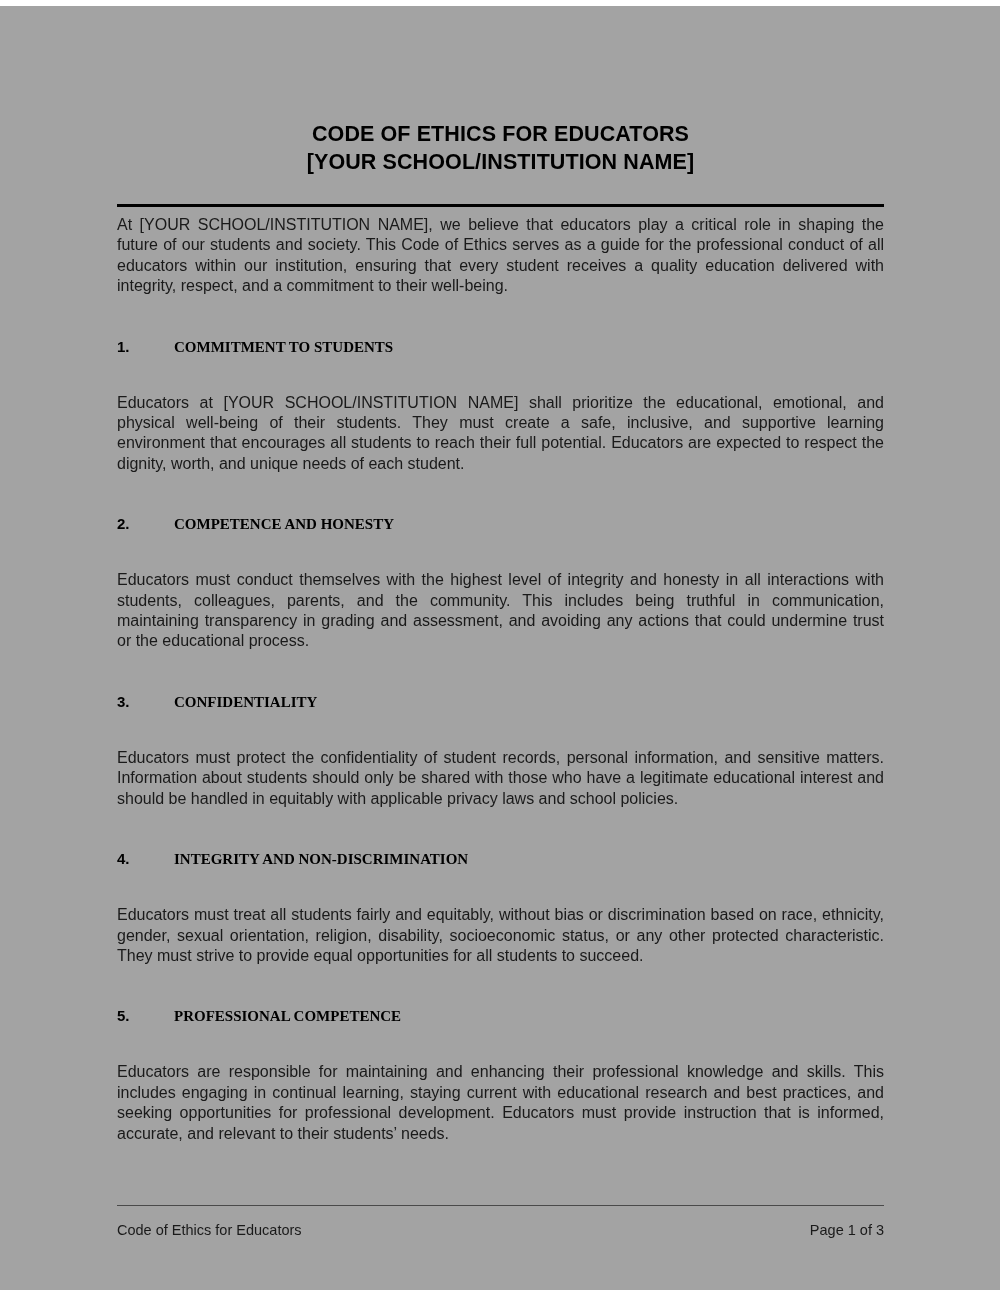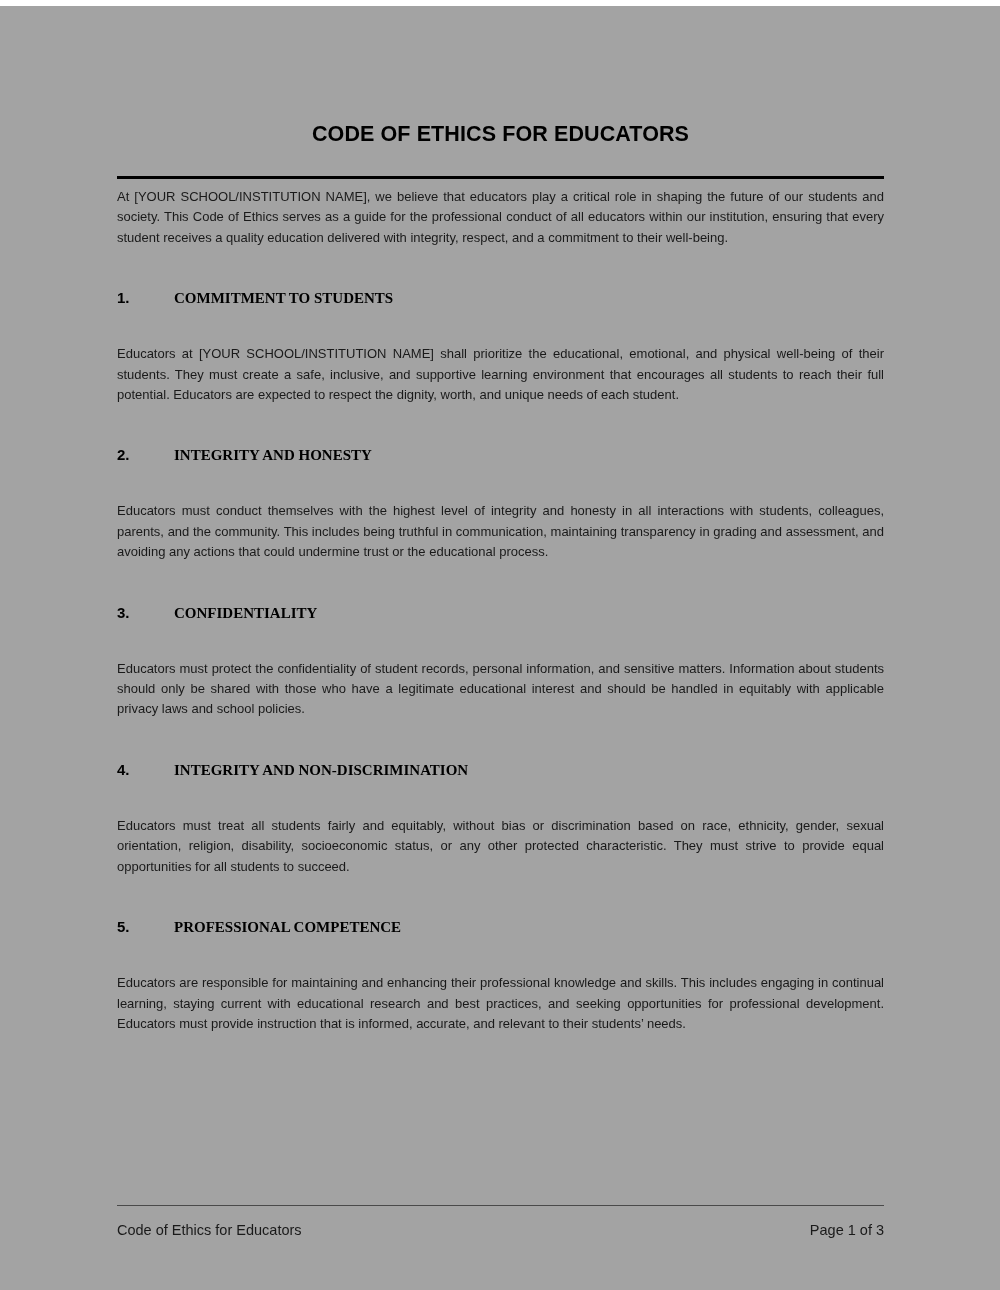--- a/index.html
+++ b/index.html
@@ -44,21 +44,21 @@
   }
   .title-rule {
     margin-top: 28px;
     border: 0;
     border-top: 3px solid #000000;
     height: 0;
     width: 100%;
   }
   
   p.body-text {
-    font-size: 13px;
+    font-size: 16px;
     line-height: 20.4px;
     text-align: justify;
     text-justify: inter-word;
     margin: 0;
     color: #1a1a1a;
   }
   .intro {
     margin-top: 30px;
   }
   
@@ -111,41 +111,42 @@
 </style>
 </head>
 <body>
 
 <div class="page">
 
   <div class="content">
 
     <h1 class="doc-title">
       <span class="title-line">CODE OF ETHICS FOR EDUCATORS</span>
+      <span class="title-line">[YOUR SCHOOL/INSTITUTION NAME]</span>
     </h1>
 
     <hr class="title-rule">
 
     <p class="body-text intro">At [YOUR SCHOOL/INSTITUTION NAME], we believe that educators play a critical role in shaping the future of our students and society. This Code of Ethics serves as a guide for the professional conduct of all educators within our institution, ensuring that every student receives a quality education delivered with integrity, respect, and a commitment to their well-being.</p>
 
     <div class="section">
       <div class="sec-gap-before"></div>
       <div class="section-heading">
         <span class="num">1.</span>
         <span class="htitle">COMMITMENT TO STUDENTS</span>
       </div>
       <div class="sec-gap-after"></div>
       <p class="body-text">Educators at [YOUR SCHOOL/INSTITUTION NAME] shall prioritize the educational, emotional, and physical well-being of their students. They must create a safe, inclusive, and supportive learning environment that encourages all students to reach their full potential. Educators are expected to respect the dignity, worth, and unique needs of each student.</p>
     </div>
 
     <div class="section">
       <div class="sec-gap-before"></div>
       <div class="section-heading">
         <span class="num">2.</span>
-        <span class="htitle">INTEGRITY AND HONESTY</span>
+        <span class="htitle">COMPETENCE AND HONESTY</span>
       </div>
       <div class="sec-gap-after"></div>
       <p class="body-text">Educators must conduct themselves with the highest level of integrity and honesty in all interactions with students, colleagues, parents, and the community. This includes being truthful in communication, maintaining transparency in grading and assessment, and avoiding any actions that could undermine trust or the educational process.</p>
     </div>
 
     <div class="section">
       <div class="sec-gap-before"></div>
       <div class="section-heading">
         <span class="num">3.</span>
         <span class="htitle">CONFIDENTIALITY</span>

